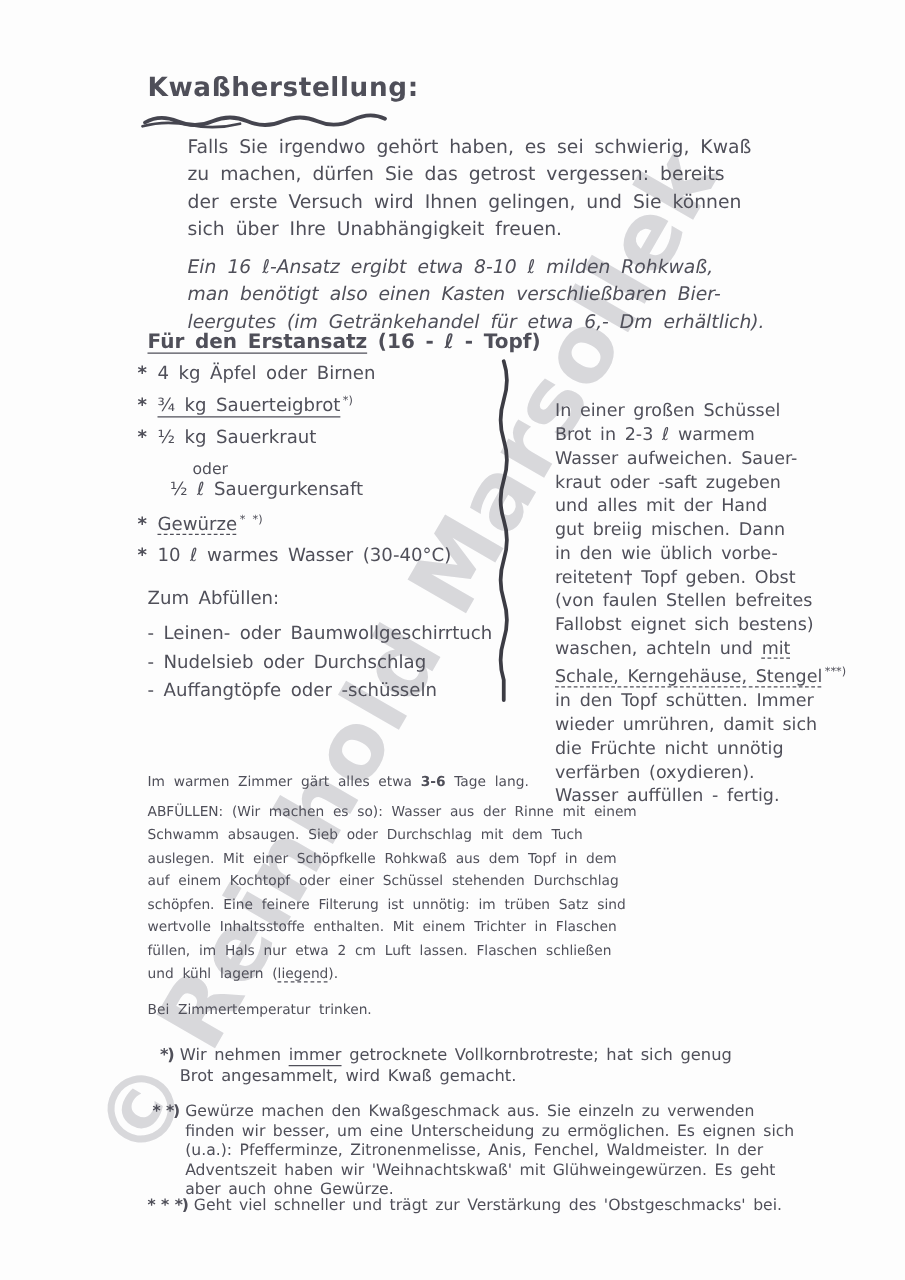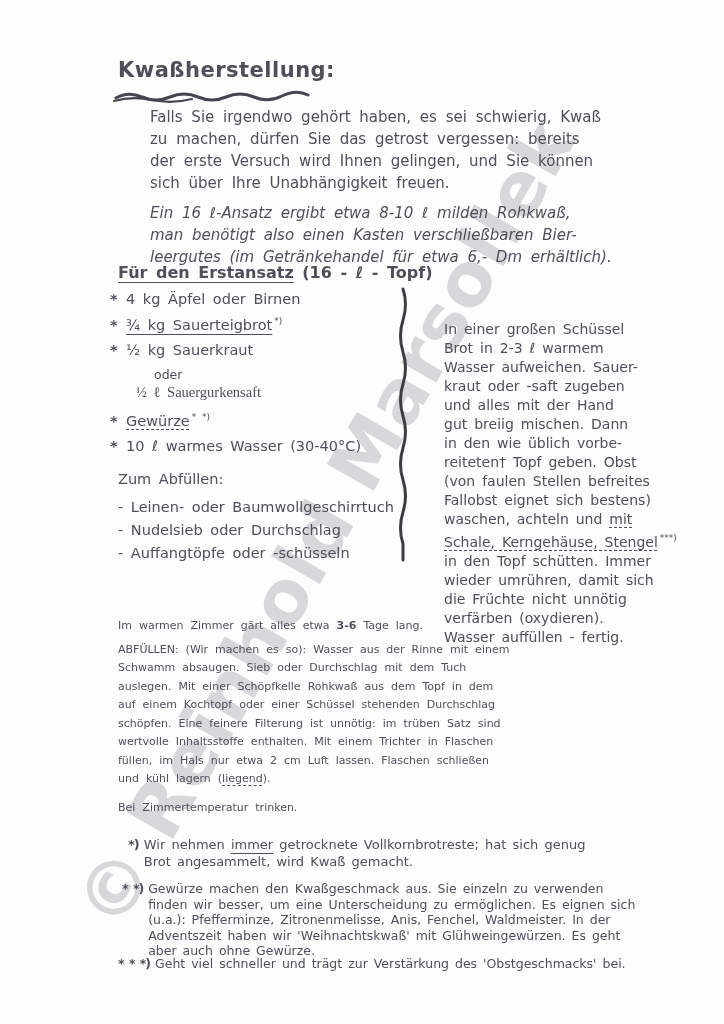--- a/index.html
+++ b/index.html
@@ -29,21 +29,21 @@
   .para{white-space:pre-line;font-size:15px;line-height:22px;word-spacing:4px;margin-left:32px;}
   .p1{left:118px;top:106px;width:520px;}
   .p2{left:118px;top:202px;width:560px;font-style:italic;}
   .recipe-heading{left:118px;top:263px;font-size:16px;font-weight:bold;word-spacing:3px;}
   .u-solid{text-decoration:underline;text-decoration-style:solid;text-underline-offset:4px;text-decoration-thickness:1.4px;}
   .u-dash{text-decoration:underline;text-decoration-style:dashed;text-underline-offset:3px;text-decoration-thickness:1.2px;}
   .ingredients{left:110px;top:291px;width:300px;font-size:14.5px;word-spacing:3px;}
   .ing{display:flex;align-items:baseline;margin-bottom:9px;}
   .ing .marker{width:16px;flex:none;font-weight:bold;}
   .ing.ing-oder{margin-left:44px;margin-bottom:2px;font-size:12.5px;}
-  .ing.ing-sub{margin-left:26px;margin-bottom:11px;font-family:Liberation Serif, serif;}
+  .ing.ing-sub{margin-left:26px;margin-bottom:11px;}
   sup{font-size:9px;vertical-align:super;margin-left:2px;}
   .filling{left:118px;top:468px;font-size:14.5px;line-height:23px;word-spacing:3px;}
   .filling-heading{margin-bottom:5px;}
   .divider{left:396px;top:286px;}
   .sidenote{
     left:444px;top:287px;width:300px;
     white-space:pre-line;font-size:14px;line-height:19px;word-spacing:2.5px;margin-top:33px;
   }
   .main-block{left:118px;top:617px;width:600px;font-size:11px;line-height:18.5px;word-spacing:3.5px;}
   .ferment{margin-bottom:5px;}

